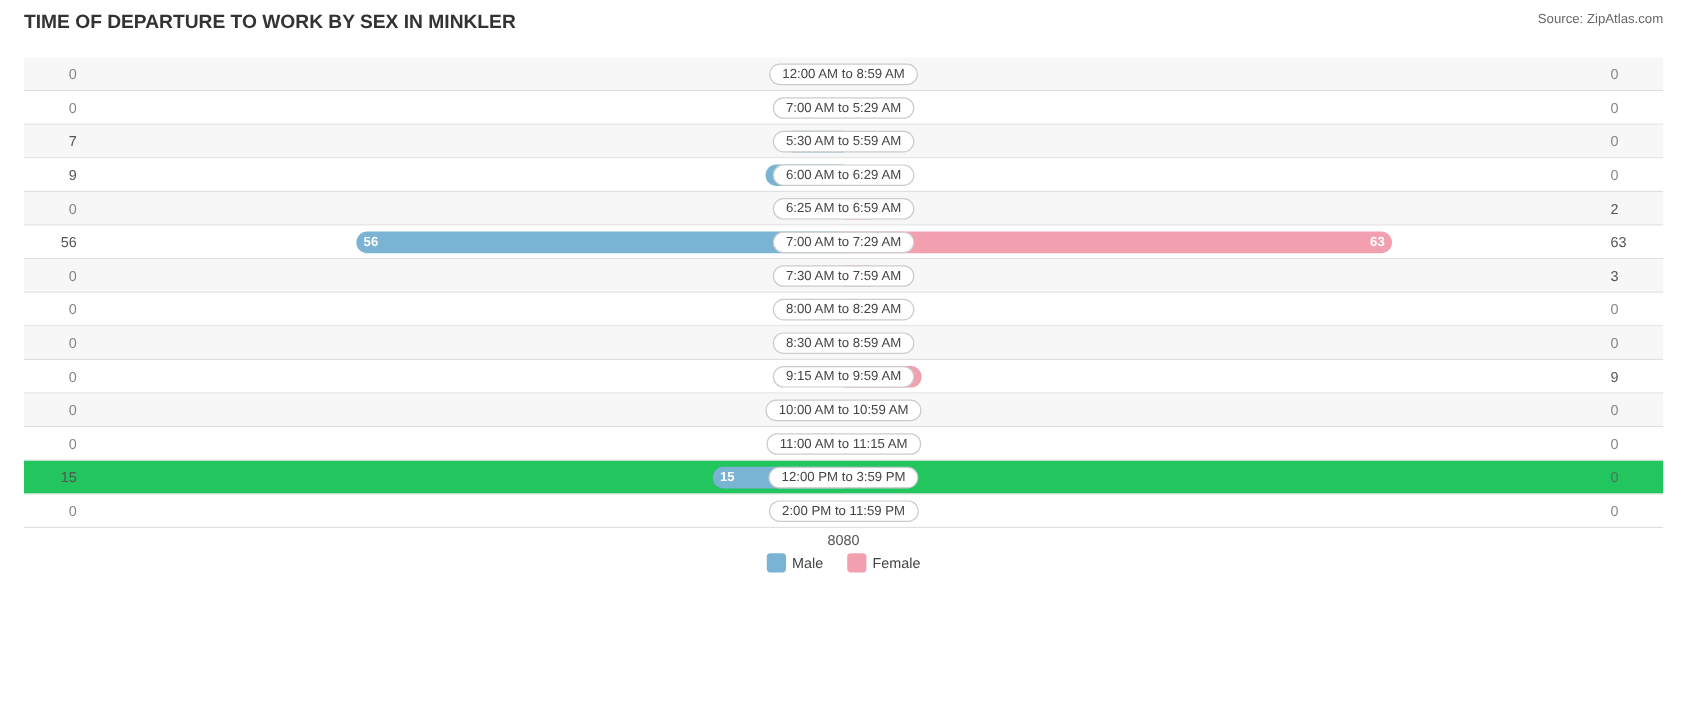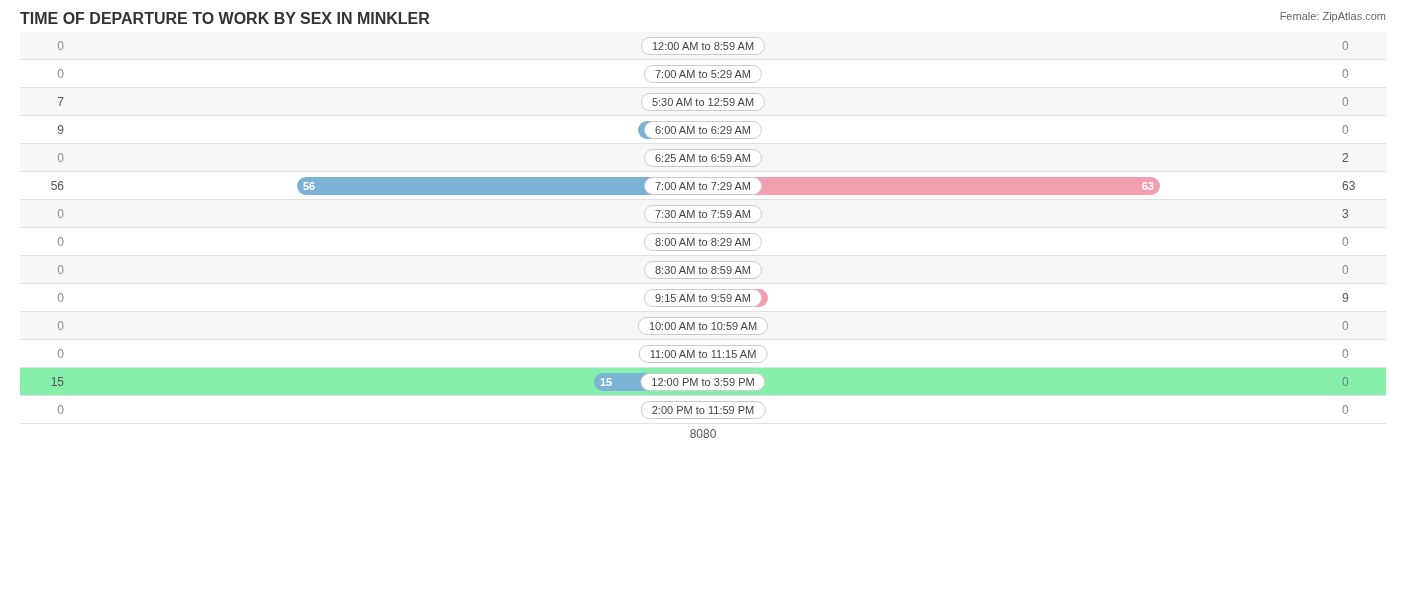--- a/index.html
+++ b/index.html
@@ -156,23 +156,23 @@
       left: 50%;
       top: 50%;
       transform: translate(-50%, -50%);
       z-index: 5;
     }
   </style>
 </head>
 <body>
 
 <div class="chart-container">
-  <div style="display:flex; justify-content:space-between; align-items:flex-start; margin-bottom:0;">
+  <div style="display:flex; justify-content:space-between; align-items:flex-start; margin-bottom:16px;">
     <div class="chart-title">TIME OF DEPARTURE TO WORK BY SEX IN MINKLER</div>
-    <div class="source-text">Female: ZipAtlas.com</div>
+    <div class="source-text">Source: ZipAtlas.com</div>
   </div>
 
   <div class="chart-rows-wrapper" id="chart-rows">
   <div class="data-row" style="background: rgb(247, 247, 247);">
         <div class="left-value" style="opacity: 0.7;">0</div>
         <div class="inner-bars">
           <div class="left-bar-wrap">
             <div style="width: 0px; height: 18px;"></div>
           </div>
           <div class="right-bar-wrap">
@@ -202,21 +202,21 @@
       <div class="data-row" style="background: rgb(247, 247, 247);">
         <div class="left-value" style="opacity: 1;">7</div>
         <div class="inner-bars">
           <div class="left-bar-wrap">
             <div class="bar-blue has-value" style="width: 51px; border-radius: 9px 0px 0px 9px;"></div>
           </div>
           <div class="right-bar-wrap">
             <div style="width: 0px; height: 18px;"></div>
           </div>
           <div class="label-wrap">
-            <div class="time-label">5:30 AM to 12:59 AM</div>
+            <div class="time-label">5:30 AM to 5:59 AM</div>
           </div>
         </div>
         <div class="right-value" style="opacity: 0.7;">0</div>
       </div>
       <div class="data-row" style="background: rgb(255, 255, 255);">
         <div class="left-value" style="opacity: 1;">9</div>
         <div class="inner-bars">
           <div class="left-bar-wrap">
             <div class="bar-blue has-value" style="width: 65px; border-radius: 9px 0px 0px 9px;"></div>
           </div>
@@ -342,21 +342,21 @@
           </div>
           <div class="right-bar-wrap">
             <div style="width: 0px; height: 18px;"></div>
           </div>
           <div class="label-wrap">
             <div class="time-label">11:00 AM to 11:15 AM</div>
           </div>
         </div>
         <div class="right-value" style="opacity: 0.7;">0</div>
       </div>
-      <div class="data-row" style="background: #86efac;">
+      <div class="data-row" style="background: #22c55e;">
         <div class="left-value" style="opacity: 1;">15</div>
         <div class="inner-bars">
           <div class="left-bar-wrap">
             <div class="bar-blue has-value" style="width: 109px; border-radius: 9px 0px 0px 9px;">15</div>
           </div>
           <div class="right-bar-wrap">
             <div style="width: 0px; height: 18px;"></div>
           </div>
           <div class="label-wrap">
             <div class="time-label">12:00 PM to 3:59 PM</div>
@@ -379,13 +379,23 @@
         </div>
         <div class="right-value" style="opacity: 0.7;">0</div>
       </div>
     </div>
 
   <div style="display:flex; justify-content:center; padding: 3px 60px 0 60px; font-size:12px; color:#555;">
     <span>80</span>
     <span>80</span>
   </div>
 
+  <div class="legend">
+    <div class="legend-item">
+      <div class="legend-box-blue"></div>
+      <span>Male</span>
+    </div>
+    <div class="legend-item">
+      <div class="legend-box-pink"></div>
+      <span>Female</span>
+    </div>
+  </div>
 </div>
 
 </body></html>

